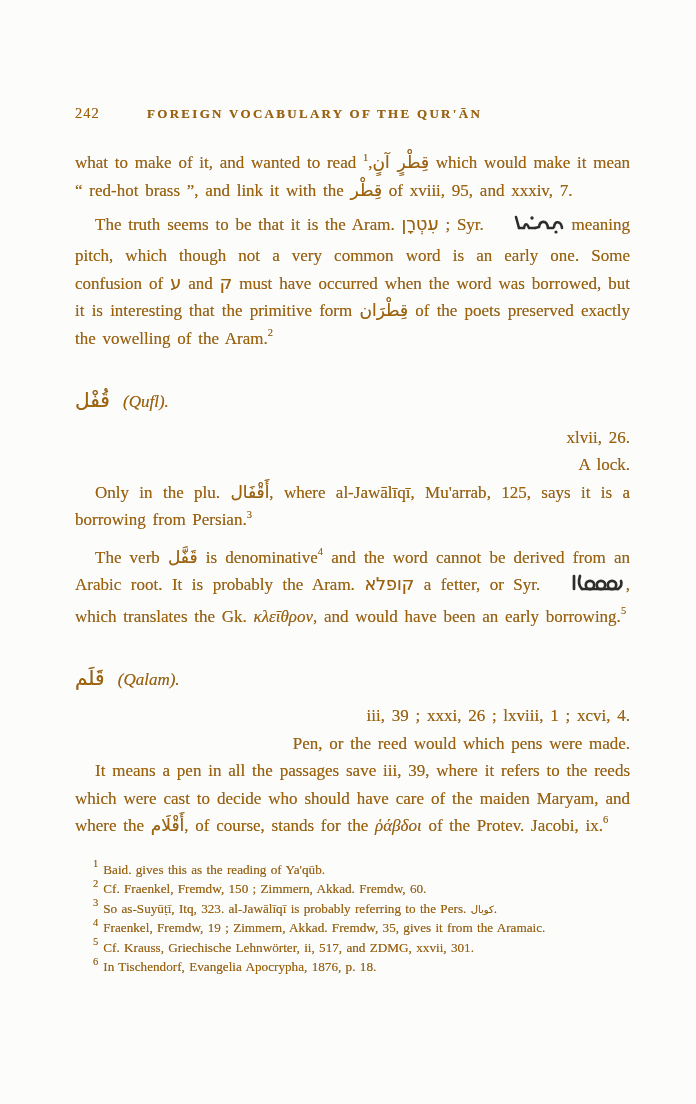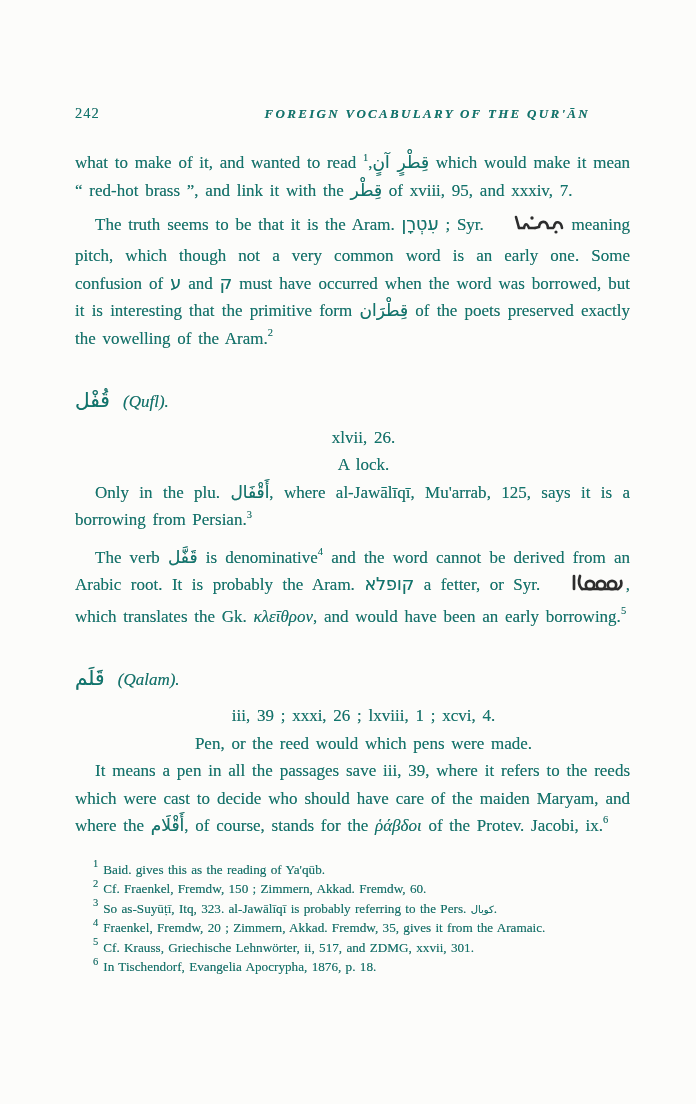--- a/index.html
+++ b/index.html
@@ -2,48 +2,48 @@
 <html><head>
 <meta charset="utf-8">
 <style>
   html,body { margin:0; padding:0; background:#e8e8e6; }
   .page {
     position:relative;
     width:696px; height:1104px;
     margin:0 auto;
     background:#fcfcfa;
     overflow:hidden;
-    color:#0f766e;
+    color:#a16207;
     font-family:"Liberation Serif","DejaVu Serif","DejaVu Sans",serif;
     font-size:17px;
     line-height:1.62;
     text-shadow:0 0 0.4px rgba(40,40,40,0.45);
   }
   .content { padding:102px 0 0 75px; width:555px; }
 
   .header { display:flex; align-items:baseline; margin-bottom:24px; }
   .header .num { width:72px; font-size:14.5px; letter-spacing:1px; }
-  .header .title { flex:1; text-align:right; font-size:13px; font-weight:bold; letter-spacing:2.3px;font-style:italic; }
+  .header .title { flex:1; text-align:left; font-size:13px; font-weight:bold; letter-spacing:2.3px; }
   .header .spacer { width:40px; }
 
   p { margin:0; text-align:justify; word-spacing:2.5px; }
   p.indent { text-indent:20px; }
   .gap-s { margin-top:6px; }
 
   .ar { font-family:"DejaVu Sans","DejaVu Serif",sans-serif; font-size:17px; line-height:1; }
   .heb { font-family:"DejaVu Sans","DejaVu Serif",sans-serif; font-size:17.5px; line-height:1; }
   .gk { font-style:italic; }
   .it { }
   sup.fn { font-size:10.5px; line-height:0; position:relative; top:-1px; }
 
   .entry { margin-top:36px; }
   .headword { margin-bottom:8px; }
   .headword .ar { font-size:20px; }
   .headword .translit { font-style:italic; margin-left:9px; }
-  .hang { padding-left:22px; text-align:center; }
+  .hang { padding-left:22px; text-align:right; }
 
   .syr-svg { display:inline-block; vertical-align:-4px; }
 
   .footnotes { margin-top:20px; font-size:13.2px; line-height:1.48; word-spacing:1px; }
   .footnote { text-indent:18px; text-align:left; }
   .footnote sup.fn { margin-right:5px; }
   .footnote .ar { font-size:10px; }
 </style>
 </head>
 <body>
@@ -98,19 +98,19 @@
       </div>
       <p class="hang">iii, 39 ; xxxi, 26 ; lxviii, 1 ; xcvi, 4.</p>
       <p class="hang">Pen, or the reed would which pens were made.</p>
       <p class="indent"><span>It means a </span><span class="it">pen</span><span> in all the passages save iii, 39, where it refers to the reeds which were cast to decide who should have care of the maiden Maryam, and where the </span><span class="ar">أَقْلَام</span><span>, of course, stands for the </span><span class="gk">ῥάβδοι</span><span> of the </span><span class="it">Protev. Jacobi</span><span>, ix.</span><sup class="fn">6</sup></p>
     </div>
 
     <div class="footnotes">
       <div class="footnote"><sup class="fn">1</sup><span>Baid. gives this as the reading of Ya'qūb.</span></div>
       <div class="footnote"><sup class="fn">2</sup><span>Cf. Fraenkel, </span><span class="it">Fremdw</span><span>, 150 ; Zimmern, </span><span class="it">Akkad. Fremdw</span><span>, 60.</span></div>
       <div class="footnote"><sup class="fn">3</sup><span>So as-Suyūṭī, </span><span class="it">Itq</span><span>, 323. al-Jawālīqī is probably referring to the Pers. </span><span class="ar">كوبال</span><span>.</span></div>
-      <div class="footnote"><sup class="fn">4</sup><span>Fraenkel, </span><span class="it">Fremdw</span><span>, 20 ; Zimmern, </span><span class="it">Akkad. Fremdw</span><span>, 35, gives it from the Aramaic.</span></div>
+      <div class="footnote"><sup class="fn">4</sup><span>Fraenkel, </span><span class="it">Fremdw</span><span>, 19 ; Zimmern, </span><span class="it">Akkad. Fremdw</span><span>, 35, gives it from the Aramaic.</span></div>
       <div class="footnote"><sup class="fn">5</sup><span>Cf. Krauss, </span><span class="it">Griechische Lehnwörter</span><span>, ii, 517, and </span><span class="it">ZDMG</span><span>, xxvii, 301.</span></div>
       <div class="footnote"><sup class="fn">6</sup><span>In Tischendorf, </span><span class="it">Evangelia Apocrypha</span><span>, 1876, p. 18.</span></div>
     </div>
 
   </div>
 </div>
 
 </body></html>

